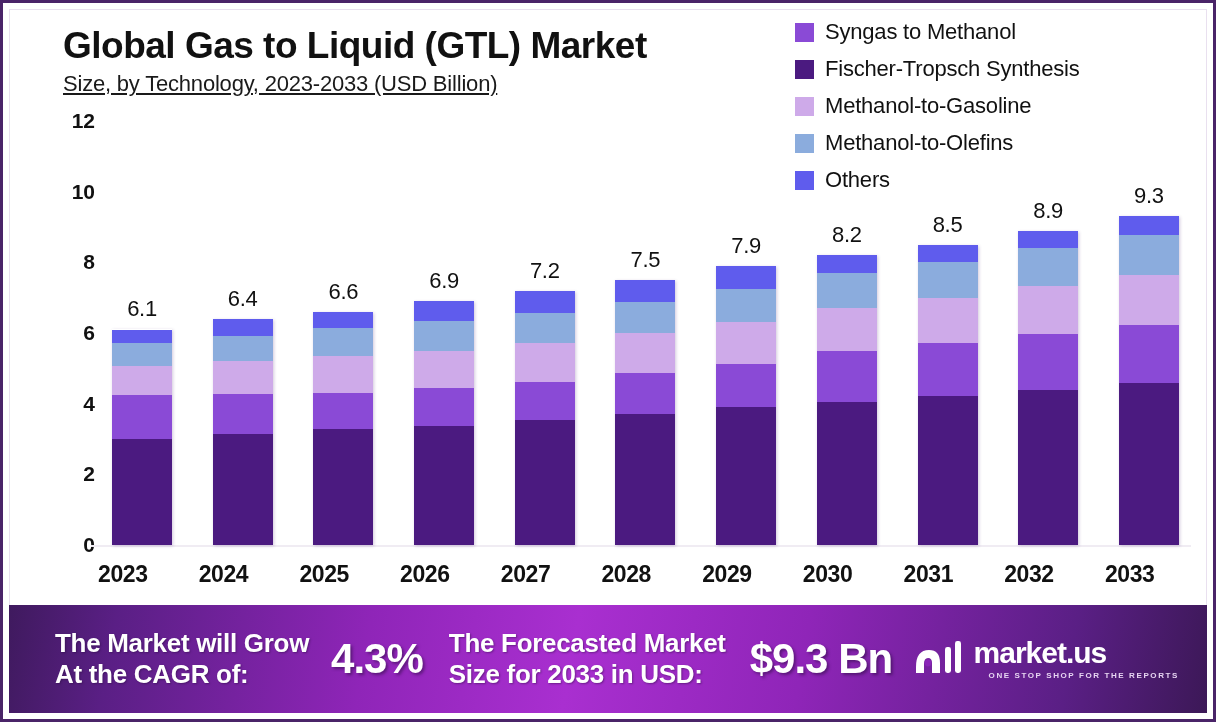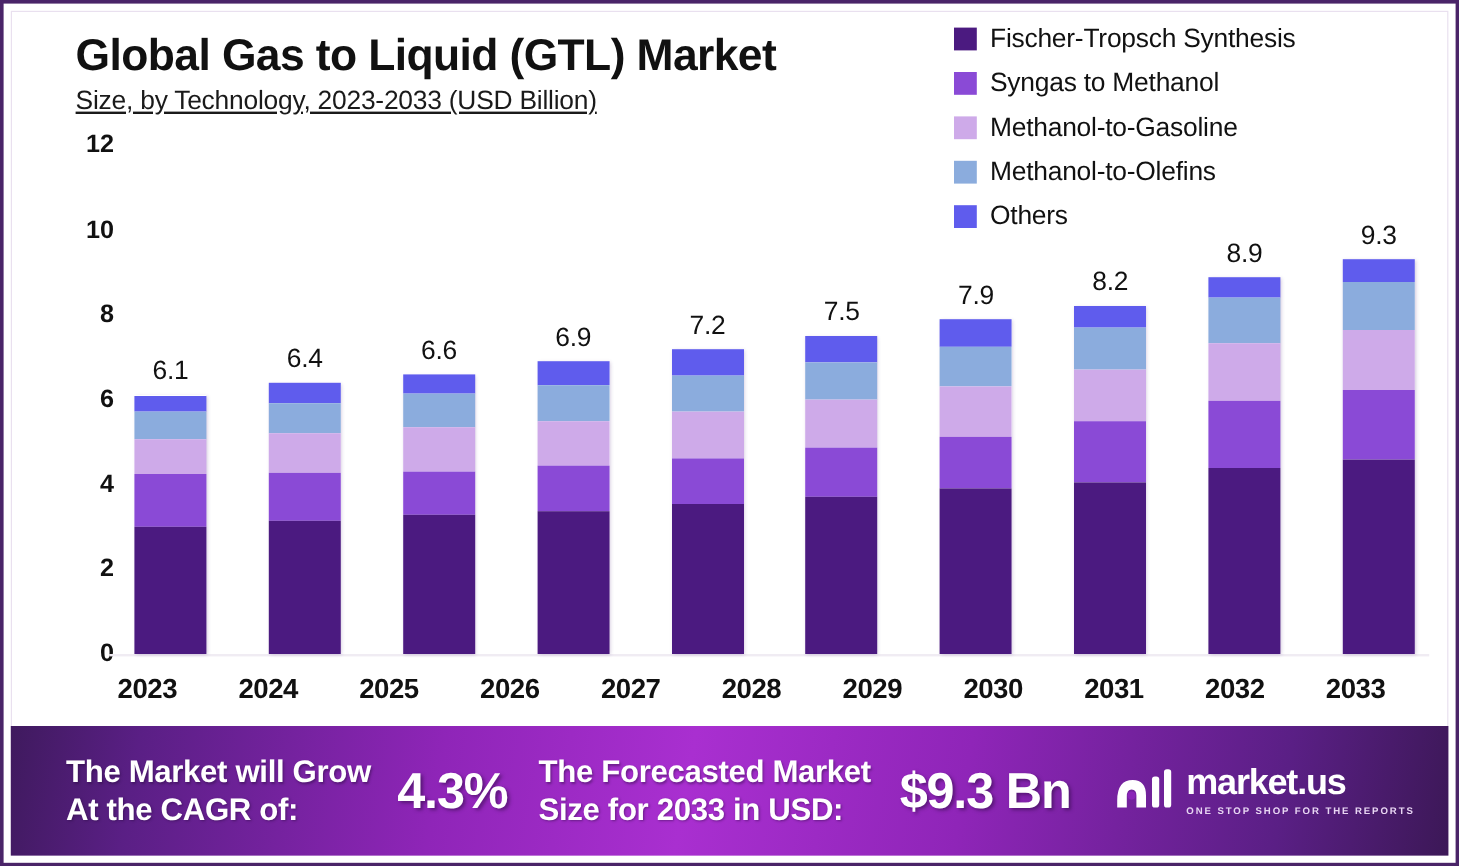--- a/index.html
+++ b/index.html
@@ -164,42 +164,42 @@
     padding-right: 10px;
   }
   #logo-mark { flex: 0 0 auto; }
   #logo-text-wrap { display: flex; flex-direction: column; }
   #logo-name {
     color: #ffffff; font-size: 30px; font-weight: 700;
     letter-spacing: -1px; line-height: 1;
   }
   #logo-tagline {
     color: #e7d5f2; font-size: 8px; font-weight: 700;
-    letter-spacing: 1.6px; margin-top: 3px; white-space: nowrap;
+    letter-spacing: 1.6px; margin-top: 3px; white-space: nowrap; margin-left: 15px;
   }
 </style>
 </head>
 <body>
 
 <div id="frame">
   <div id="inner-line"></div>
 
   <div id="title-block">
     <div id="chart-title">Global Gas to Liquid (GTL) Market</div>
     <div id="chart-subtitle">Size, by Technology, 2023-2033 (USD Billion)</div>
   </div>
 
   <div id="legend">
       <div class="legend-item">
+        <span class="legend-swatch" style="background: rgb(138, 74, 214);"></span>
+        <span class="legend-label">Syngas to Methanol</span>
+      </div>
+      <div class="legend-item">
         <span class="legend-swatch" style="background: rgb(75, 26, 128);"></span>
         <span class="legend-label">Fischer-Tropsch Synthesis</span>
-      </div>
-      <div class="legend-item">
-        <span class="legend-swatch" style="background: rgb(138, 74, 214);"></span>
-        <span class="legend-label">Syngas to Methanol</span>
       </div>
       <div class="legend-item">
         <span class="legend-swatch" style="background: rgb(206, 170, 233);"></span>
         <span class="legend-label">Methanol-to-Gasoline</span>
       </div>
       <div class="legend-item">
         <span class="legend-swatch" style="background: rgb(139, 172, 221);"></span>
         <span class="legend-label">Methanol-to-Olefins</span>
       </div>
       <div class="legend-item">
@@ -290,20 +290,30 @@
         </div>
       </div>
       <div class="bar-col">
         <div class="bar-total-label" style="bottom: 296.733px;">8.2</div>
         <div class="bar-stack" style="height: 289.733px;">
           <div class="seg" title="Others: 0.5" style="background: rgb(95, 92, 237); height: 17.6667px;"></div>
           <div class="seg" title="Methanol-to-Olefins: 0.98" style="background: rgb(139, 172, 221); height: 34.6267px;"></div>
           <div class="seg" title="Methanol-to-Gasoline: 1.22" style="background: rgb(206, 170, 233); height: 43.1067px;"></div>
           <div class="seg" title="Syngas to Methanol: 1.45" style="background: rgb(138, 74, 214); height: 51.2333px;"></div>
           <div class="seg" title="Fischer-Tropsch Synthesis: 4.05" style="background: rgb(75, 26, 128); height: 143.1px;"></div>
+        </div>
+      </div>
+      <div class="bar-col">
+        <div class="bar-total-label" style="bottom: 307.333px;">8.5</div>
+        <div class="bar-stack" style="height: 300.333px;">
+          <div class="seg" title="Others: 0.48" style="background: rgb(95, 92, 237); height: 16.96px;"></div>
+          <div class="seg" title="Methanol-to-Olefins: 1.03" style="background: rgb(139, 172, 221); height: 36.3933px;"></div>
+          <div class="seg" title="Methanol-to-Gasoline: 1.27" style="background: rgb(206, 170, 233); height: 44.8733px;"></div>
+          <div class="seg" title="Syngas to Methanol: 1.5" style="background: rgb(138, 74, 214); height: 53px;"></div>
+          <div class="seg" title="Fischer-Tropsch Synthesis: 4.22" style="background: rgb(75, 26, 128); height: 149.107px;"></div>
         </div>
       </div>
       <div class="bar-col">
         <div class="bar-total-label" style="bottom: 321.467px;">8.9</div>
         <div class="bar-stack" style="height: 314.467px;">
           <div class="seg" title="Others: 0.49" style="background: rgb(95, 92, 237); height: 17.3133px;"></div>
           <div class="seg" title="Methanol-to-Olefins: 1.08" style="background: rgb(139, 172, 221); height: 38.16px;"></div>
           <div class="seg" title="Methanol-to-Gasoline: 1.35" style="background: rgb(206, 170, 233); height: 47.7px;"></div>
           <div class="seg" title="Syngas to Methanol: 1.58" style="background: rgb(138, 74, 214); height: 55.8267px;"></div>
           <div class="seg" title="Fischer-Tropsch Synthesis: 4.4" style="background: rgb(75, 26, 128); height: 155.467px;"></div>

